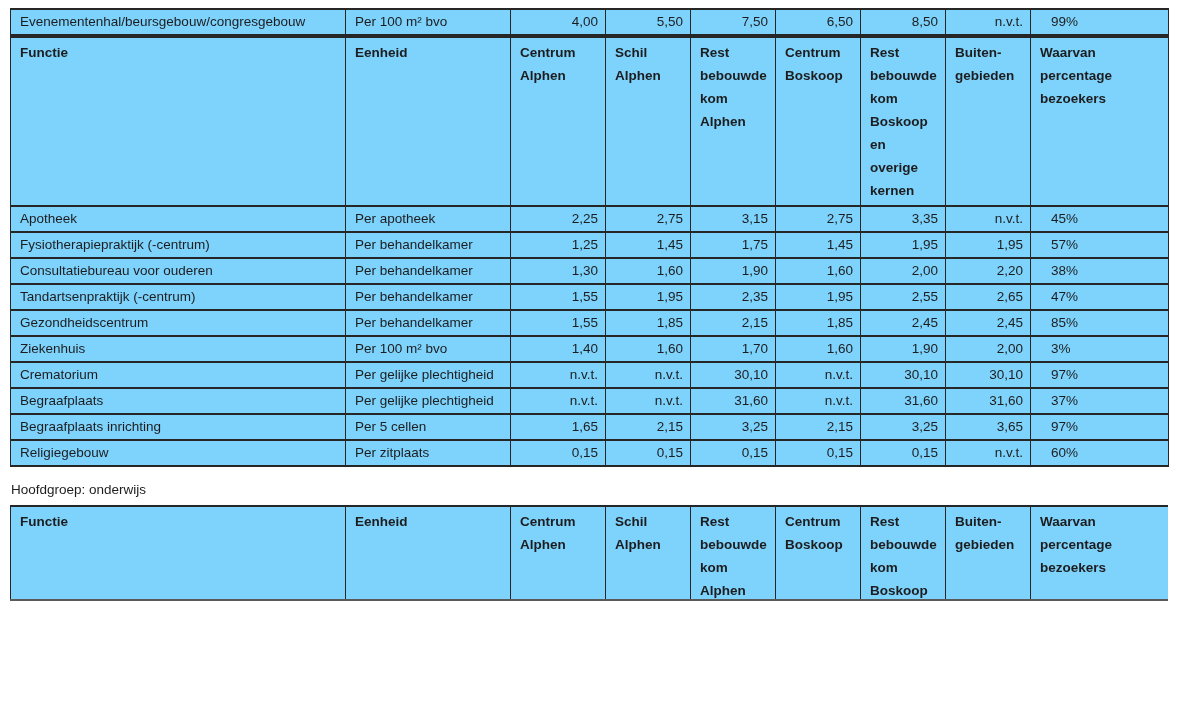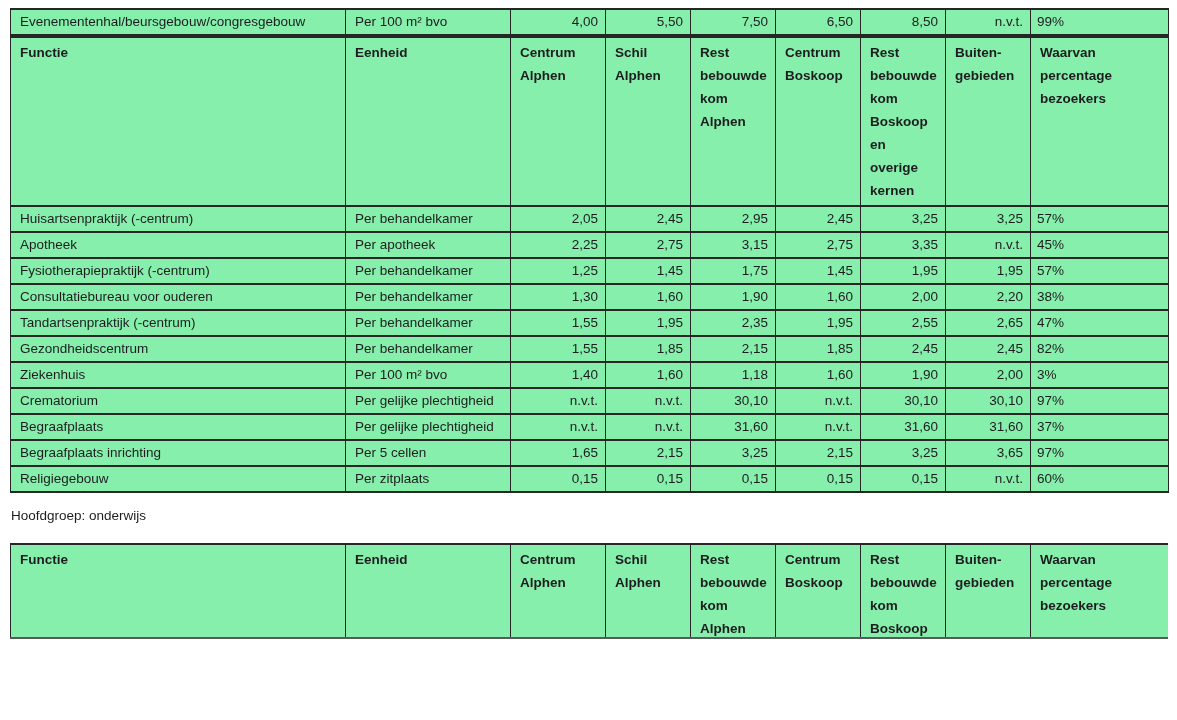--- a/index.html
+++ b/index.html
@@ -6,21 +6,21 @@
   html, body { margin: 0; padding: 0; }
   body {
     width: 1177px; height: 720px; overflow: hidden;
     background: #ffffff;
     font-family: "Liberation Sans", sans-serif;
     font-size: 13.5px;
     color: #1d1d1f;
   }
   .page { padding: 8px 9px 0 10px; }
 
-  table { border-collapse: collapse; table-layout: fixed; width: 1158px; background: #86efac; }
+  table { border-collapse: collapse; table-layout: fixed; width: 1158px; background: #7dd3fc; }
   col.c0 { width: 335px; }
   col.c1 { width: 165px; }
   col.c2 { width: 95px; }
   col.c3, col.c4, col.c5, col.c6, col.c7 { width: 85px; }
   col.c8 { width: 138px; }
 
   th, td {
     border-left: 1px solid #262626;
     border-right: 1px solid #262626;
     border-top: 2px solid #262626;
@@ -32,27 +32,27 @@
     overflow: hidden;
   }
   th {
     font-weight: bold;
     white-space: pre-line;
     line-height: 23px;
     margin-top: 41px;
   }
   td.fn { white-space: pre-line; }
   td.num { text-align: right; padding-right: 7px; }
-  td.pct { padding-left: 6px; }
+  td.pct { padding-left: 20px; }
 
   .heading {
     margin: 24px 0 9px 1px;
     line-height: 15px;
   }
-  .heading.h2 { margin-top: 15px; margin-bottom: 20px; }
+  .heading.h2 { margin-top: 15px; margin-bottom: 8px; }
 
   .clip {
     width: 1158px;
     height: 96px;
     overflow: hidden;
     border-bottom: 2px solid #5a5a5a;
   }
 </style>
 </head>
 <body>
@@ -119,31 +119,20 @@
 kernen</th>
         <th>Buiten-
 gebieden</th>
         <th>Waarvan
 percentage
 bezoekers</th>
       </tr>
     </thead>
     <tbody>
       <tr>
-        <td class="fn">Huisartsenpraktijk (-centrum)</td>
-        <td>Per behandelkamer</td>
-        <td class="num">2,05</td>
-        <td class="num">2,45</td>
-        <td class="num">2,95</td>
-        <td class="num">2,45</td>
-        <td class="num">3,25</td>
-        <td class="num">3,25</td>
-        <td class="pct">57%</td>
-      </tr>
-      <tr>
         <td class="fn">Apotheek</td>
         <td>Per apotheek</td>
         <td class="num">2,25</td>
         <td class="num">2,75</td>
         <td class="num">3,15</td>
         <td class="num">2,75</td>
         <td class="num">3,35</td>
         <td class="num">n.v.t.</td>
         <td class="pct">45%</td>
       </tr>
@@ -182,28 +171,28 @@
       </tr>
       <tr>
         <td class="fn">Gezondheidscentrum</td>
         <td>Per behandelkamer</td>
         <td class="num">1,55</td>
         <td class="num">1,85</td>
         <td class="num">2,15</td>
         <td class="num">1,85</td>
         <td class="num">2,45</td>
         <td class="num">2,45</td>
-        <td class="pct">82%</td>
+        <td class="pct">85%</td>
       </tr>
       <tr>
         <td class="fn">Ziekenhuis</td>
         <td>Per 100 m² bvo</td>
         <td class="num">1,40</td>
         <td class="num">1,60</td>
-        <td class="num">1,18</td>
+        <td class="num">1,70</td>
         <td class="num">1,60</td>
         <td class="num">1,90</td>
         <td class="num">2,00</td>
         <td class="pct">3%</td>
       </tr>
       <tr>
         <td class="fn">Crematorium</td>
         <td>Per gelijke plechtigheid</td>
         <td class="num">n.v.t.</td>
         <td class="num">n.v.t.</td>

